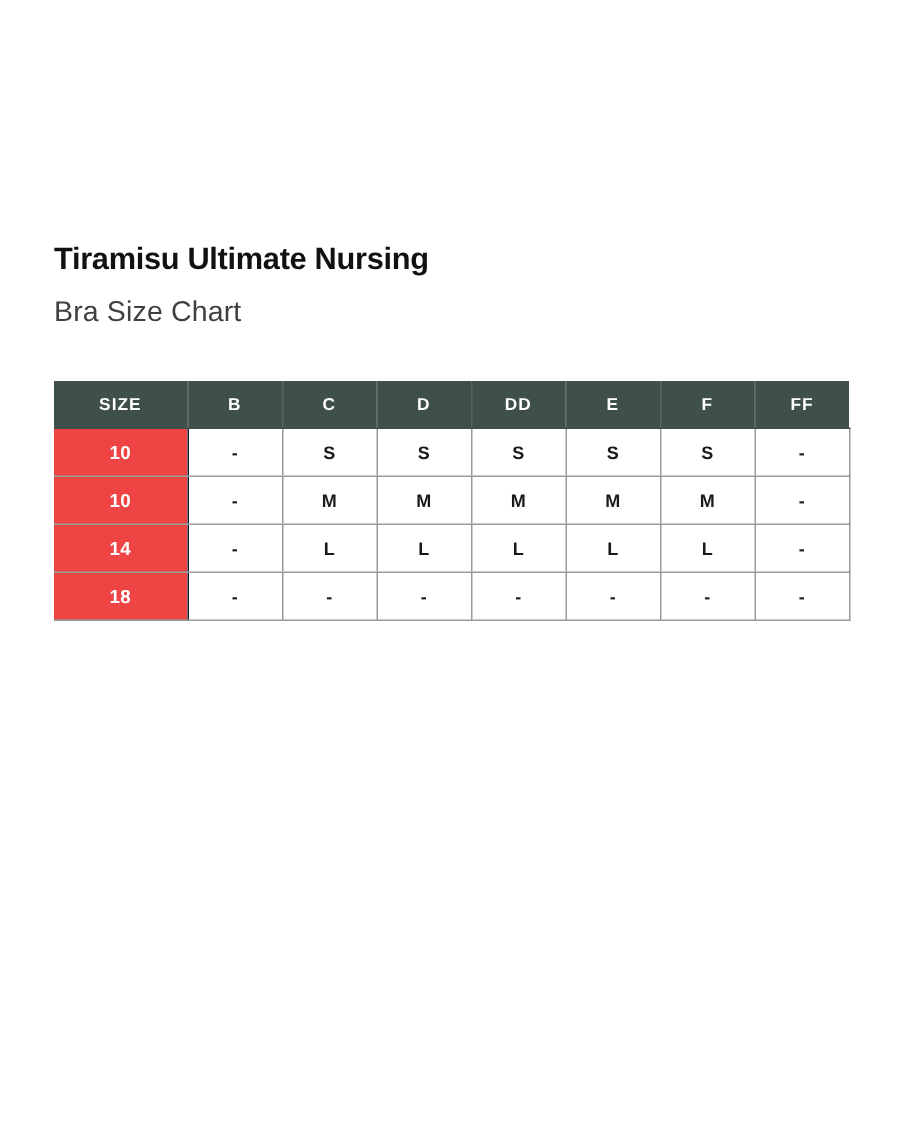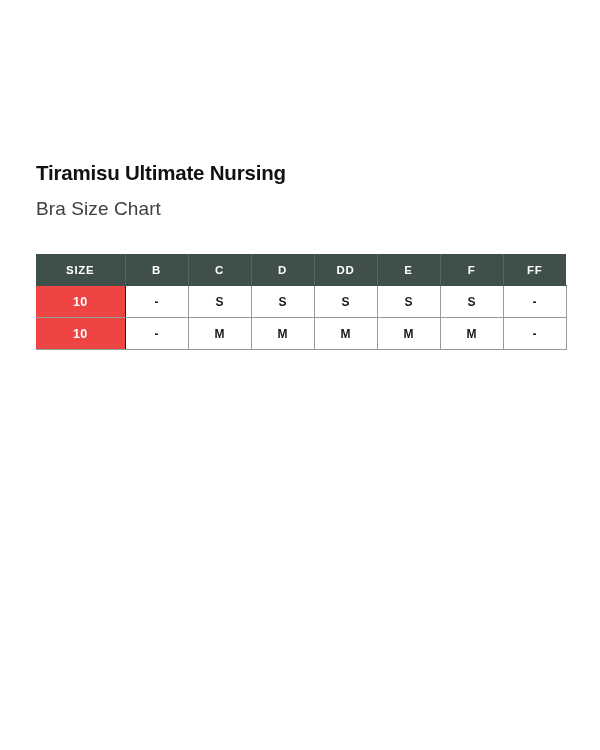--- a/index.html
+++ b/index.html
@@ -149,17 +149,37 @@
         <tr>
           <td class="size-label">10</td>
           <td>-</td>
           <td>M</td>
           <td>M</td>
           <td>M</td>
           <td>M</td>
           <td>M</td>
           <td class="cell-last">-</td>
         </tr>
+        <tr>
+          <td class="size-label">14</td>
+          <td>-</td>
+          <td>L</td>
+          <td>L</td>
+          <td>L</td>
+          <td>L</td>
+          <td>L</td>
+          <td class="cell-last">-</td>
+        </tr>
+        <tr>
+          <td class="size-label">18</td>
+          <td>-</td>
+          <td>-</td>
+          <td>-</td>
+          <td>-</td>
+          <td>-</td>
+          <td>-</td>
+          <td class="cell-last">-</td>
+        </tr>
       </tbody>
     </table>
   </div>
 
 </div>
 
 </body></html>

